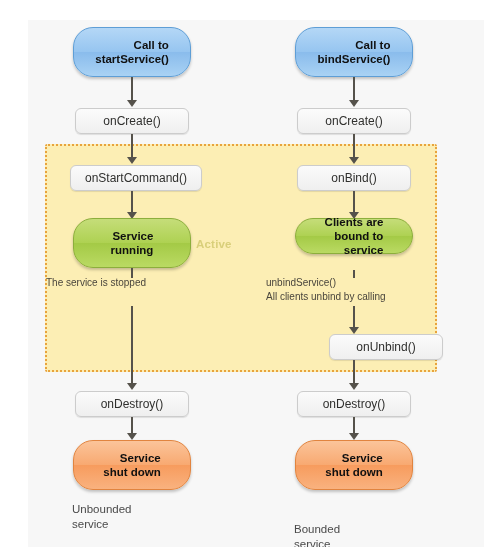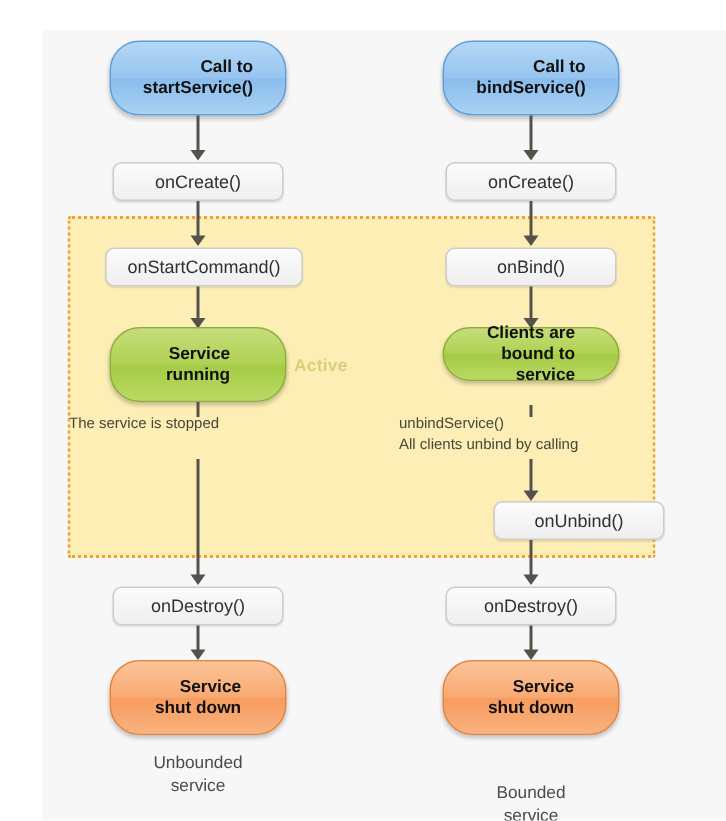--- a/index.html
+++ b/index.html
@@ -108,21 +108,21 @@
     position: absolute;
     text-align: left;
     font-size: 10px;
     line-height: 14px;
     color: #49453c;
   }
 
   
   .caption {
     position: absolute;
-    text-align: center;
+    text-align: left;
     font-size: 11.5px;
     line-height: 15px;
     color: #4a4a4a;
   }
 
   
   .connector {
     position: absolute;
     width: 1.5px;
     background: #55524b;

